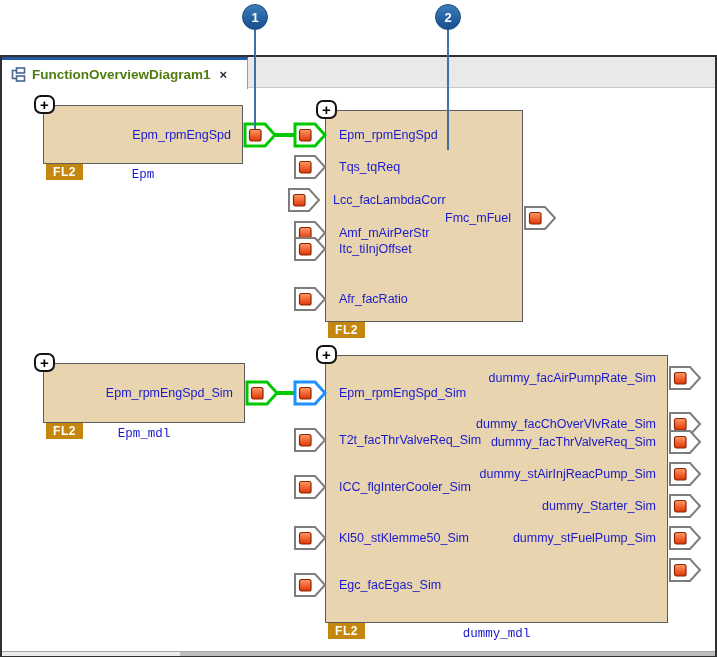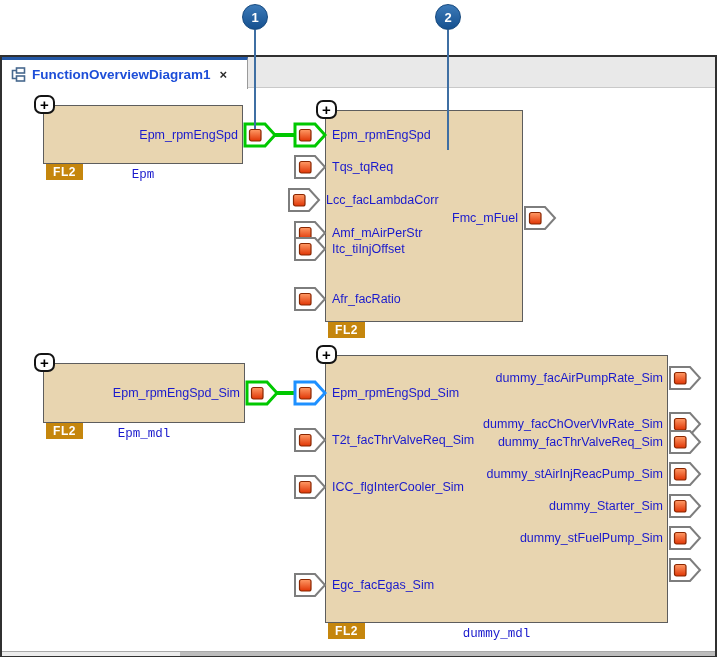--- a/index.html
+++ b/index.html
@@ -3,32 +3,32 @@
 <meta charset="utf-8">
 <style>
   html,body{margin:0;padding:0;background:#ffffff;}
   body{font-family:"Liberation Sans","DejaVu Sans",sans-serif;}
   .stage{position:relative;width:717px;height:658px;background:#ffffff;overflow:hidden;}
 
   
   .frame{position:absolute;left:0;top:55px;width:713px;height:598px;border:2px solid #303030;background:#ffffff;}
   .tabbar{position:absolute;left:2px;top:57px;width:713px;height:31px;background:#e9e9e9;border-bottom:1px solid #c9c9c9;box-sizing:border-box;}
   .tab{position:absolute;left:2px;top:57px;width:246px;height:32px;background:#ffffff;border-top:3px solid #2458a6;border-right:1px solid #9a9a9a;box-sizing:border-box;display:flex;align-items:center;padding-left:7px;z-index:3;}
-  .tab-title{color:#1d4ed8;font-weight:bold;font-size:13.5px;margin-left:6px;white-space:nowrap;}
+  .tab-title{color:#4d7c0f;font-weight:bold;font-size:13.5px;margin-left:6px;white-space:nowrap;}
   .tab-close{color:#2b2b2b;font-weight:bold;font-size:13px;margin-left:9px;cursor:pointer;}
 
   
   .block{position:absolute;background:#e8d5b0;border:1.5px solid #5d5d5d;box-sizing:border-box;z-index:1;}
   .plus-btn{position:absolute;width:21px;height:19px;background:#ffffff;border:2px solid #141414;border-radius:7px;box-sizing:border-box;z-index:4;
             display:flex;align-items:center;justify-content:center;font-weight:bold;font-size:15px;line-height:1;color:#000;}
   .fl2{position:absolute;width:37px;height:16px;background:#c5860d;color:#ffffff;font-weight:bold;font-size:12px;display:flex;align-items:center;justify-content:center;z-index:2;letter-spacing:.5px;}
   .bname{position:absolute;color:#1a1acc;font-size:12.5px;text-align:center;z-index:2;font-family:Liberation Mono, monospace;}
 
   
-  .row{position:absolute;height:26px;display:flex;align-items:center;gap:5px;z-index:5;}
+  .row{position:absolute;height:26px;display:flex;align-items:center;gap:12px;z-index:5;}
   .row.out{justify-content:flex-end;}
   .plabel{color:#1a1acc;font-size:12.5px;white-space:nowrap;}
   svg.port{width:34px;height:26px;flex:0 0 34px;display:block;}
   .pg{fill:#ffffff;stroke:#7d7d7d;stroke-width:2;}
   .green .pg{stroke:#00c800;stroke-width:3;}
   .blue .pg{stroke:#1e90ff;stroke-width:3;}
   .pr{fill:url(#redgrad);stroke:#8a2600;stroke-width:1.2;}
 
   .wire{position:absolute;height:4px;background:#00c800;z-index:4;}
 
@@ -165,20 +165,27 @@
       </svg>
     <span class="plabel">T2t_facThrValveReq_Sim</span>
   </div>
   <div class="row" style="left:293px;top:474px">
     <svg class="port" viewBox="0 0 34 26">
         <polygon class="pg" points="2,2 22,2 32,13 22,24 2,24"></polygon>
         <rect class="pr" x="6.5" y="7.5" width="11.5" height="11.5" rx="2"></rect>
       </svg>
     <span class="plabel">ICC_flgInterCooler_Sim</span>
   </div>
+  <div class="row" style="left:293px;top:525px">
+    <svg class="port" viewBox="0 0 34 26">
+        <polygon class="pg" points="2,2 22,2 32,13 22,24 2,24"></polygon>
+        <rect class="pr" x="6.5" y="7.5" width="11.5" height="11.5" rx="2"></rect>
+      </svg>
+    <span class="plabel">Kl50_stKlemme50_Sim</span>
+  </div>
   <div class="row" style="left:293px;top:572px">
     <svg class="port" viewBox="0 0 34 26">
         <polygon class="pg" points="2,2 22,2 32,13 22,24 2,24"></polygon>
         <rect class="pr" x="6.5" y="7.5" width="11.5" height="11.5" rx="2"></rect>
       </svg>
     <span class="plabel">Egc_facEgas_Sim</span>
   </div>
 
   <div class="row out" style="left:380px;top:365px;width:322px">
     <span class="plabel">dummy_facAirPumpRate_Sim</span>

